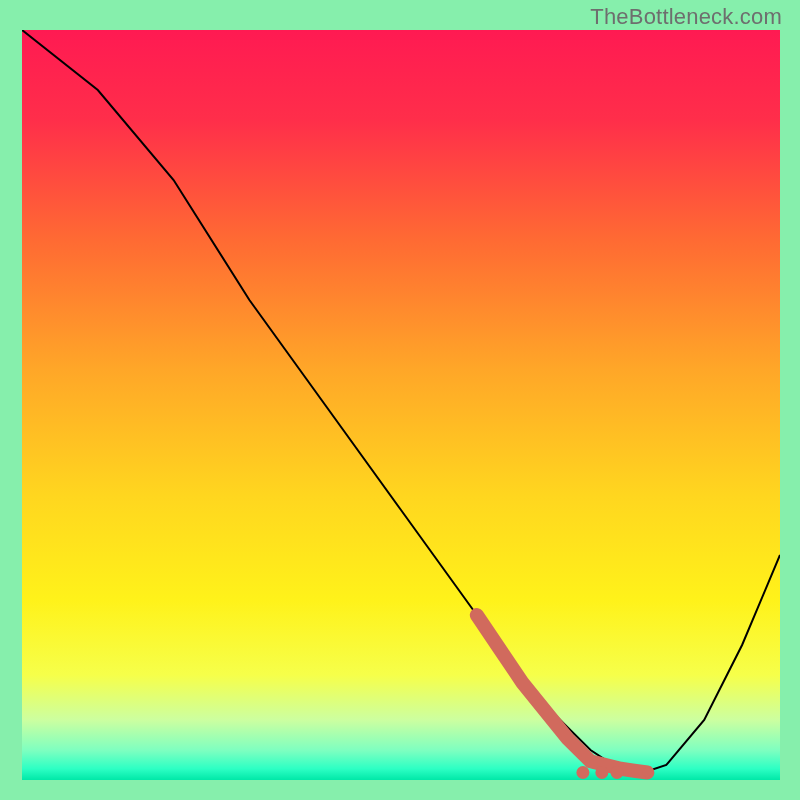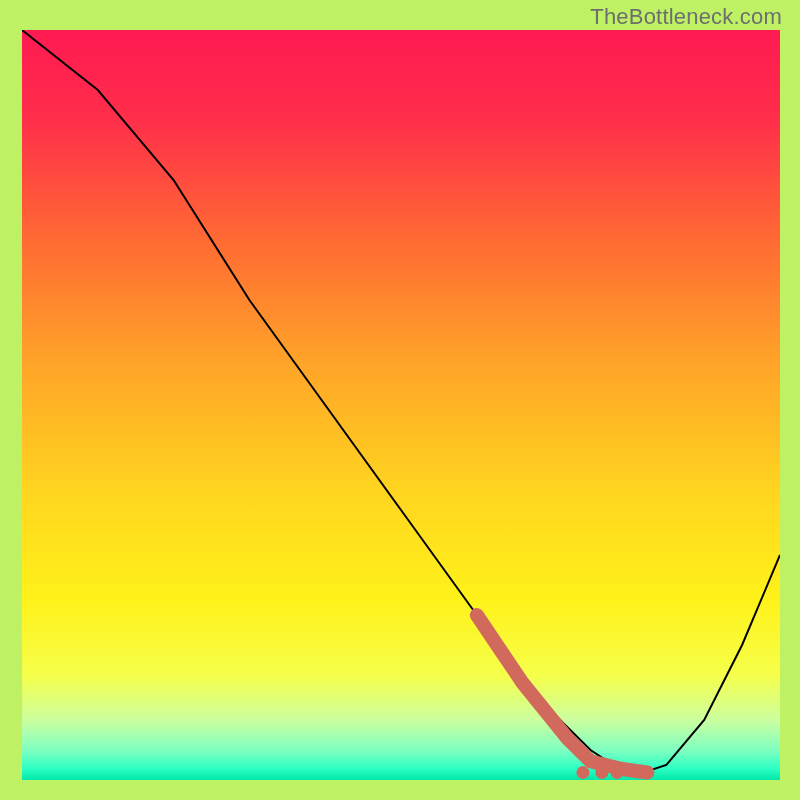--- a/index.html
+++ b/index.html
@@ -8,21 +8,21 @@
     width: 800px;
     height: 800px;
     background: #000000;
     overflow: hidden;
     font-family: Arial, Helvetica, sans-serif;
   }
   .frame {
     position: relative;
     width: 800px;
     height: 800px;
-    background: #bef264;
+    background: #86efac;
   }
   .watermark {
     position: absolute;
     top: 4px;
     right: 18px;
     color: #6e6e6e;
     font-size: 22px;
     font-weight: 400;
     letter-spacing: 0.2px;
   }

